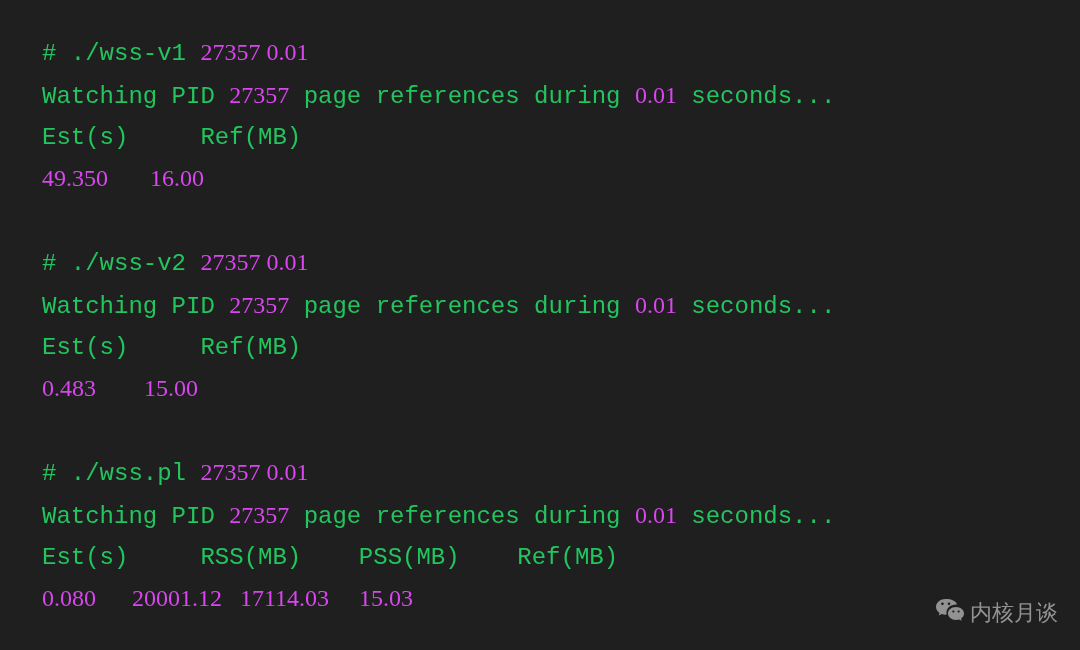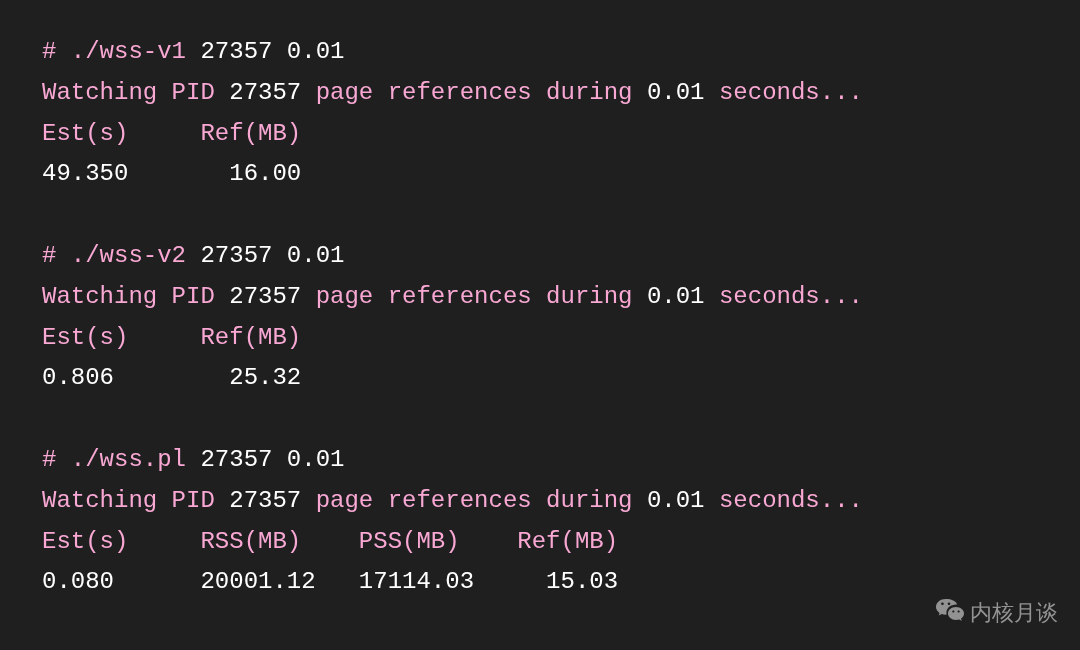--- a/index.html
+++ b/index.html
@@ -11,22 +11,22 @@
     font-family: "SFMono-Regular", "Menlo", "Consolas", "Liberation Mono", monospace;
     color: #e6e6e6;
     overflow: hidden;
   }
   .terminal {
     padding: 32px 42px;
     font-size: 24px;
     line-height: 1.7;
     white-space: pre;
   }
-  .white { color: #f9a8d4; }
-  .purple { color: #ffffff; }
+  .white { color: #22c55e; }
+  .purple { color: #d946ef; font-family: Liberation Serif, serif; }
 
   .watermark {
     position: absolute;
     right: 22px;
     bottom: 22px;
     display: flex;
     align-items: flex-end;
     gap: 6px;
     color: #a7a7a7;
     font-family: "PingFang SC", "Microsoft YaHei", sans-serif;
@@ -43,21 +43,21 @@
 <body>
 
 <div class="terminal"><span><span class="white"># ./wss-v1 </span><span class="purple">27357 0.01</span>
 <span class="white">Watching PID </span><span class="purple">27357</span><span class="white"> page references during </span><span class="purple">0.01</span><span class="white"> seconds...</span>
 <span class="white">Est(s)     Ref(MB)</span>
 <span class="purple">49.350       16.00</span></span>
 
 <span><span class="white"># ./wss-v2 </span><span class="purple">27357 0.01</span>
 <span class="white">Watching PID </span><span class="purple">27357</span><span class="white"> page references during </span><span class="purple">0.01</span><span class="white"> seconds...</span>
 <span class="white">Est(s)     Ref(MB)</span>
-<span class="purple">0.806        25.32</span></span>
+<span class="purple">0.483        15.00</span></span>
 
 <span><span class="white"># ./wss.pl </span><span class="purple">27357 0.01</span>
 <span class="white">Watching PID </span><span class="purple">27357</span><span class="white"> page references during </span><span class="purple">0.01</span><span class="white"> seconds...</span>
 <span class="white">Est(s)     RSS(MB)    PSS(MB)    Ref(MB)</span>
 <span class="purple">0.080      20001.12   17114.03     15.03</span></span></div>
 
 <div class="watermark">
   <span>
     <svg viewBox="0 0 36 30">
       <path d="M12.5 1C5.6 1 0 5.5 0 11c0 3.1 1.8 5.9 4.6 7.7l-1.1 3.5 4-2.1c1.5.5 3.2.9 5 .9.4 0 .9 0 1.3-.1-.3-.9-.4-1.8-.4-2.8 0-5.7 5.5-10.3 12.2-10.3.5 0 1 0 1.5.1C25.8 3.6 19.7 1 12.5 1zM8.3 8.6c-.9 0-1.7-.7-1.7-1.6S7.4 5.4 8.3 5.4 10 6.1 10 7s-.8 1.6-1.7 1.6zm8.4 0c-.9 0-1.7-.7-1.7-1.6s.8-1.6 1.7-1.6 1.7.7 1.7 1.6-.8 1.6-1.7 1.6z"></path>

